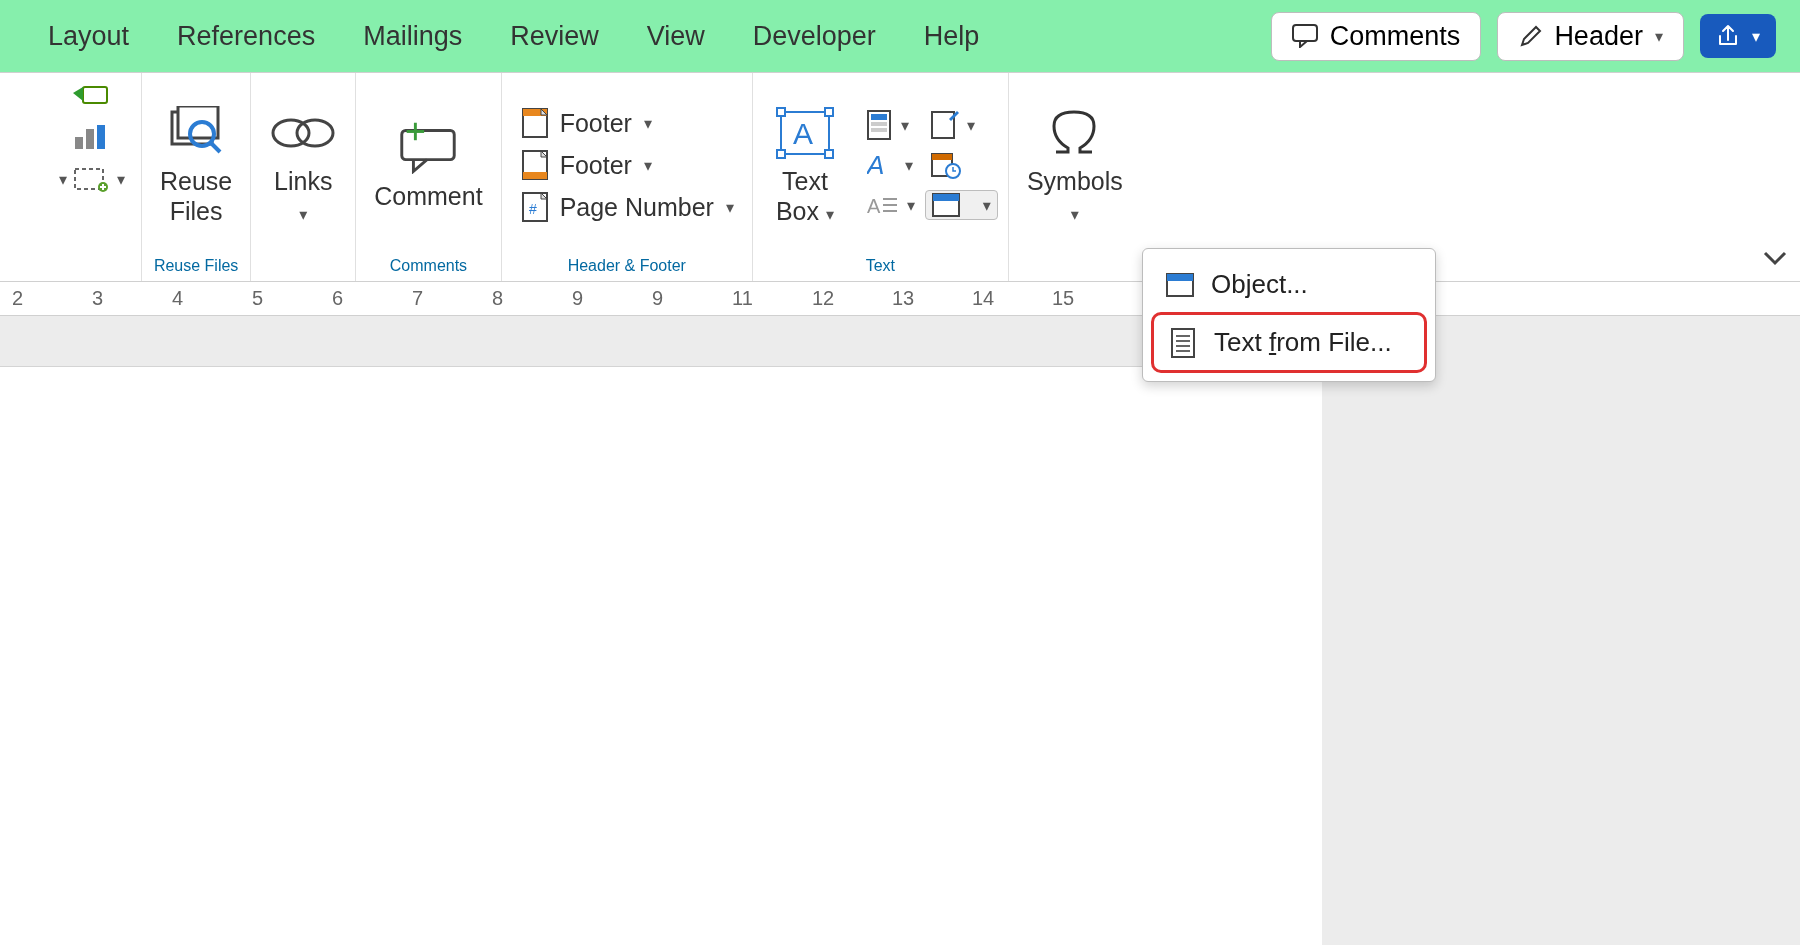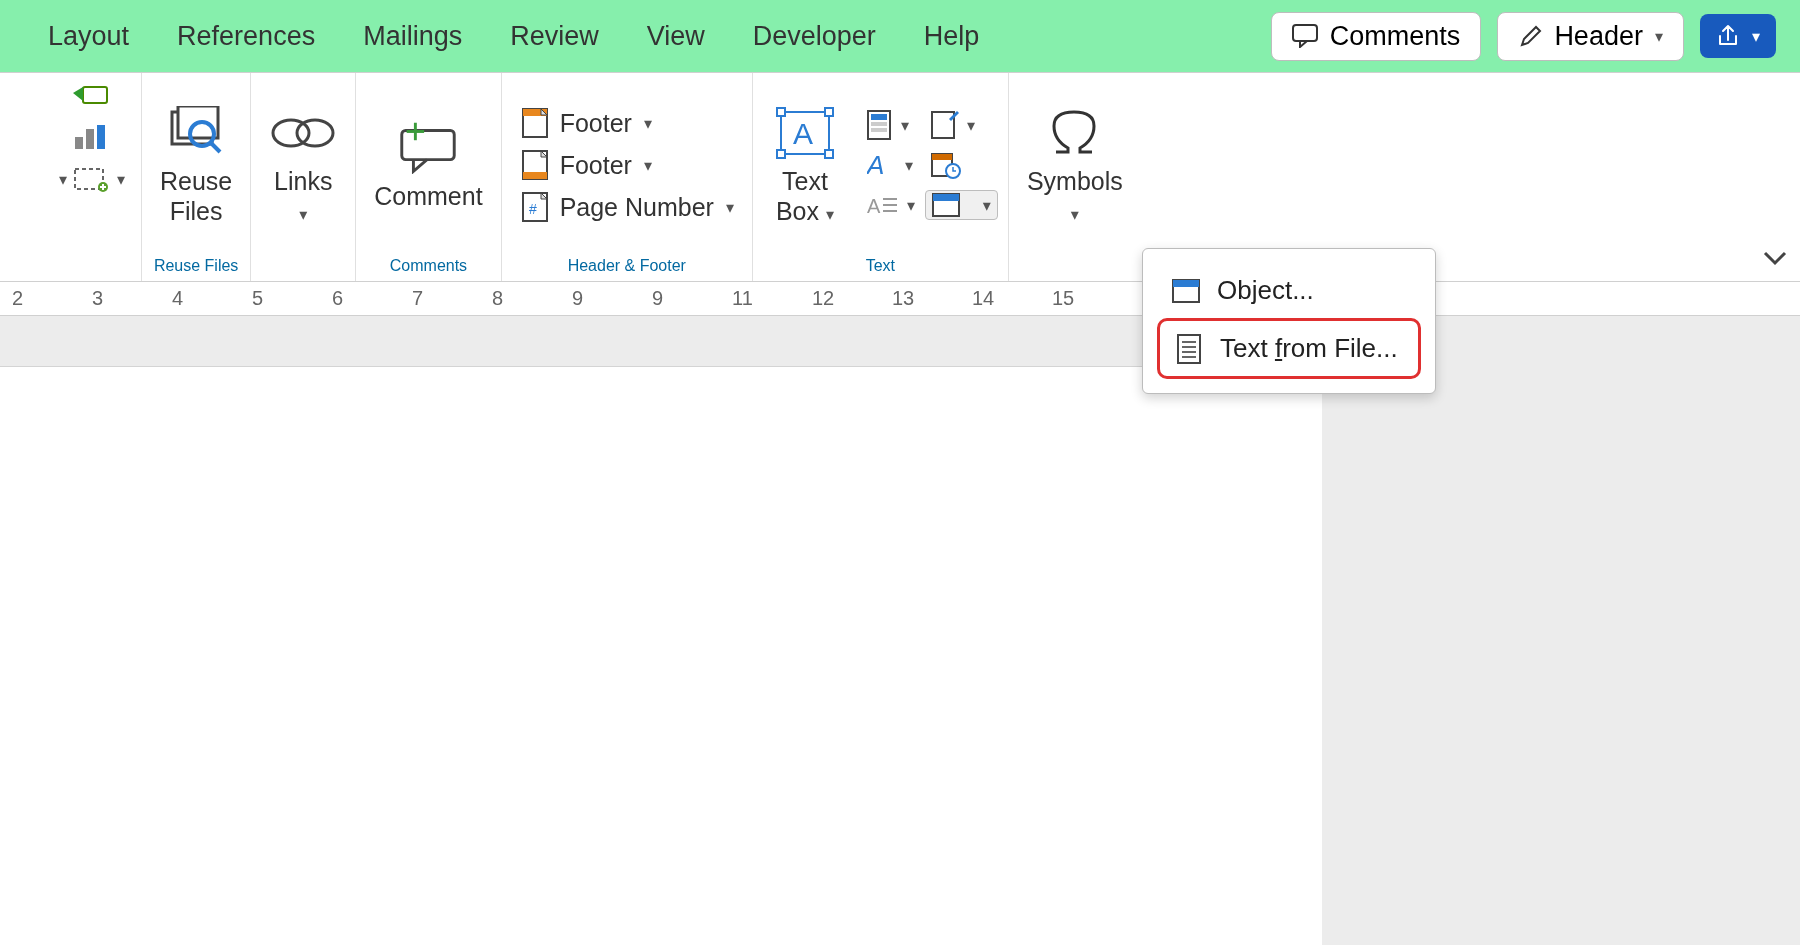--- a/index.html
+++ b/index.html
@@ -40,21 +40,21 @@
 
 
 .ruler { height: 34px; background: #fff; border-bottom: 1px solid #d0d0d0; display: flex; align-items: center; position: relative; font-size: 20px; color: #666; padding-left: 12px; }
 .ruler .tick-major { display: inline-block; width: 80px; text-align: left; }
 
 
 .docarea { position: relative; height: calc(945px - 72px - 210px - 34px); background: #ececec; }
 .page { position: absolute; left: 0; top: 50px; width: 1322px; height: 580px; background: #fff; border-top: 1px solid #d4d4d4; }
 
 
-.popup { position: absolute; left: 1142px; top: 248px; width: 294px; background: #fff; border: 1px solid #bcbcbc; border-radius: 6px; box-shadow: 0 4px 12px rgba(0,0,0,0.18); z-index: 50; padding: 14px; }
+.popup { position: absolute; left: 1142px; top: 248px; width: 294px; background: #fff; border: 1px solid #bcbcbc; border-radius: 6px; box-shadow: 0 4px 12px rgba(0,0,0,0.18); z-index: 50; padding: 8px; }
 .menu-item { display: flex; align-items: center; gap: 16px; padding: 12px 14px; font-size: 26px; color: #222; cursor: pointer; border-radius: 4px; }
 .menu-item.highlight { border: 3px solid #e03030; border-radius: 10px; }
 .menu-item .mi-icon { width: 30px; height: 30px; display: flex; align-items: center; justify-content: center; }
 .underline-char { text-decoration: underline; }
 
 .caret { font-size: 16px; color: #555; margin-left: 2px; }
 
 .left-mini { display:flex; flex-direction:column; gap:14px; align-items:center; padding:4px 6px 0 0;}
 .left-mini .mini-row { display:flex; align-items:center; gap:6px; cursor:pointer;}
 

